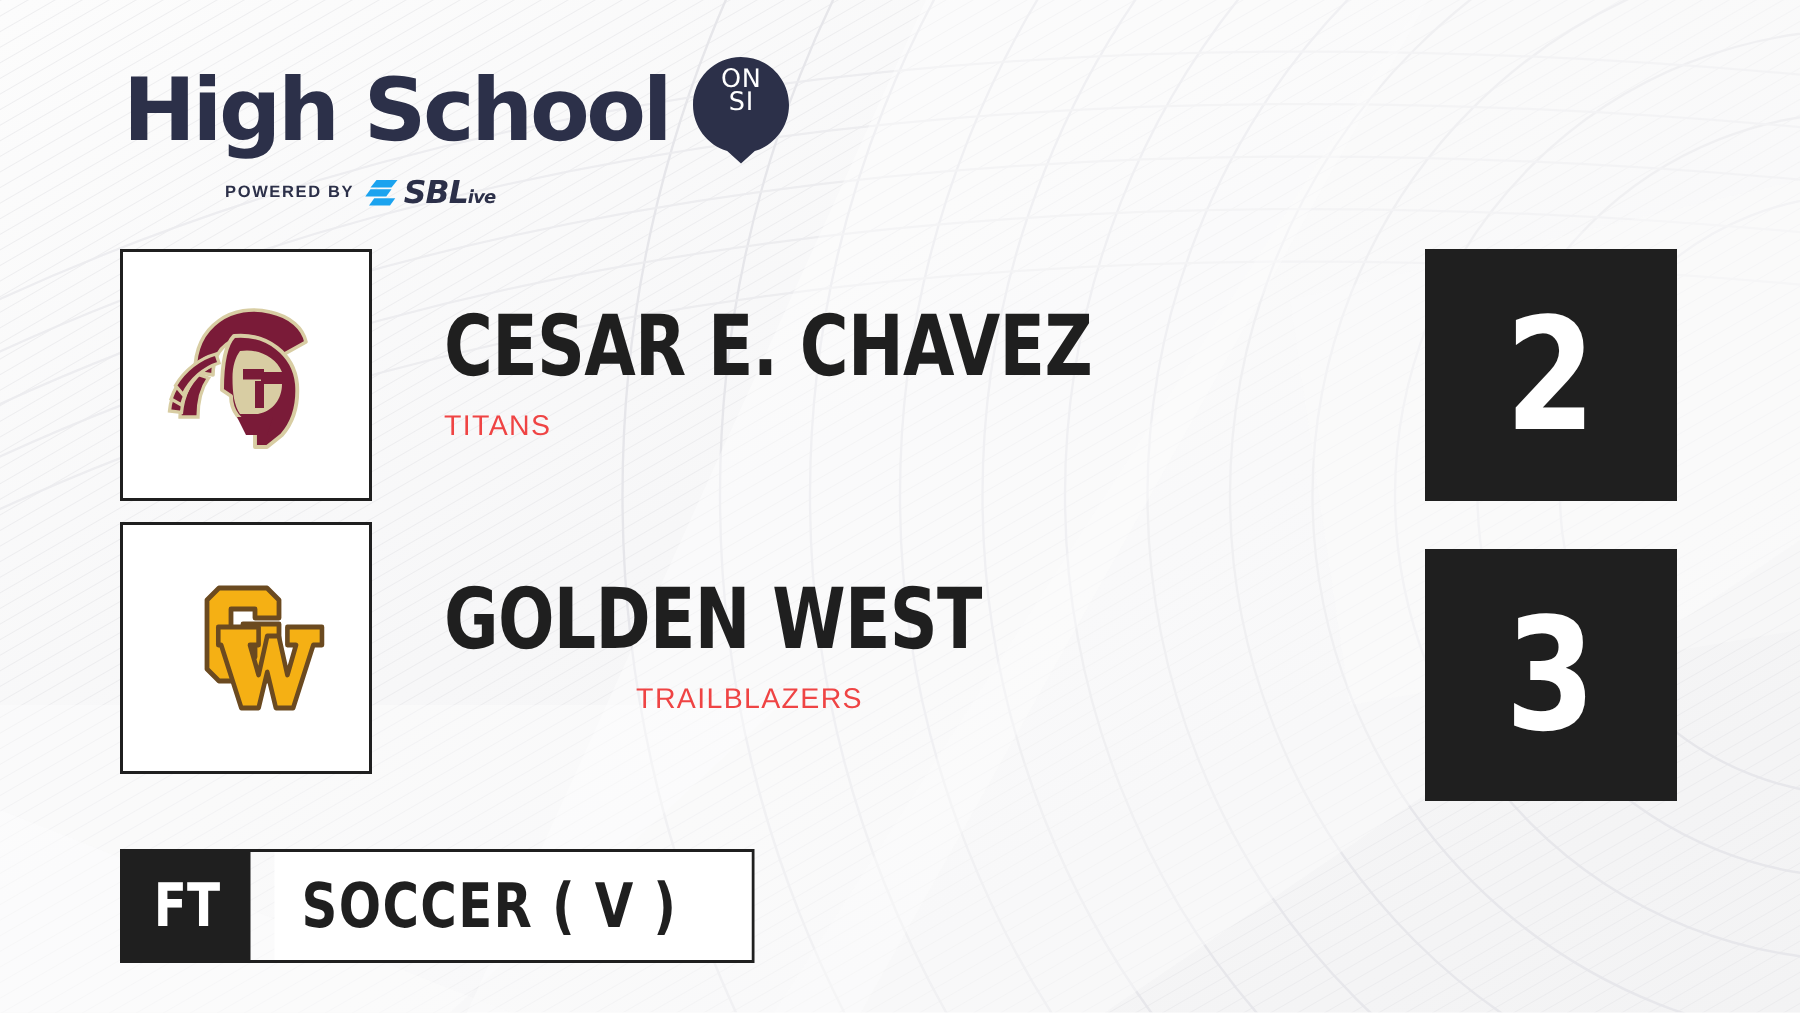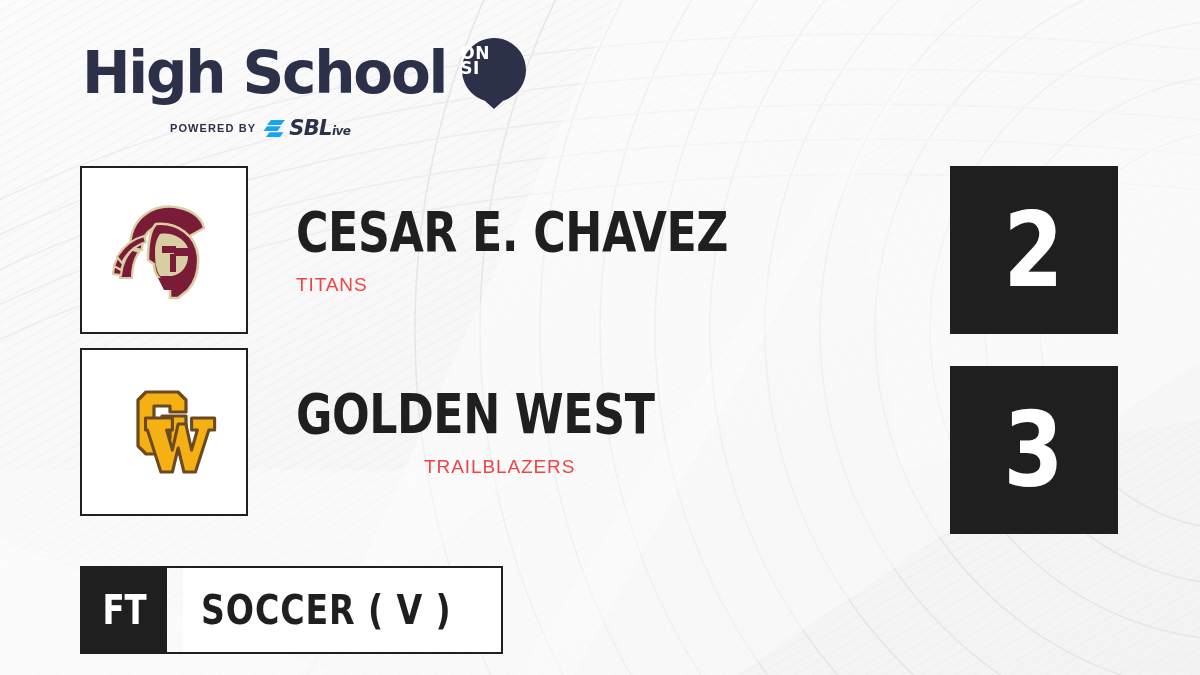--- a/index.html
+++ b/index.html
@@ -27,29 +27,30 @@
     font-size:58px;
     line-height:58px;
     letter-spacing:-2.2px;
     color:#2c3049;
     white-space:nowrap;
   }
   .pin { position:relative; width:68px; height:74px; flex:0 0 auto; }
   .pin svg { display:block; }
   .pin-text {
     position:absolute; left:0; top:10px; width:68px;
+    text-align:center;
     font-family:"DejaVu Sans", sans-serif;
-    font-weight:bold; color:#ffffff;
+    font-weight:normal; color:#ffffff;
     font-size:17px; line-height:15px; letter-spacing:0.5px;
   }
   .pin-text span { display:block; }
 
   .powered {
     display:flex; align-items:center; gap:7px;
-    margin-top:6px; margin-left:88px;
+    margin-top:6px; margin-left:68px;
   }
   .powered-label {
     font-family:"Liberation Sans", sans-serif;
     font-weight:bold; font-size:11px; letter-spacing:1.1px;
     color:#2c3049;
   }
   .sbl { display:flex; align-items:center; gap:2px; }
   .sbl-word {
     font-family:"DejaVu Sans", sans-serif;
     font-weight:bold; font-style:italic;
@@ -108,21 +109,21 @@
     font-weight:bold;
     font-size:104px;
     line-height:104px;
     color:#ffffff;
     transform:scaleX(0.92);
   }
 
   
   .statusbar {
     position:absolute; left:80px; top:566px;
-    height:88px;
+    height:76px;
     display:flex; align-items:stretch;
     border:2px solid #1f1f1f;
     text-align:center;
   }
   .status-ft {
     width:85px;
     background:#1f1f1f;
     display:flex; align-items:center; justify-content:center;
     flex:0 0 auto;
   }

